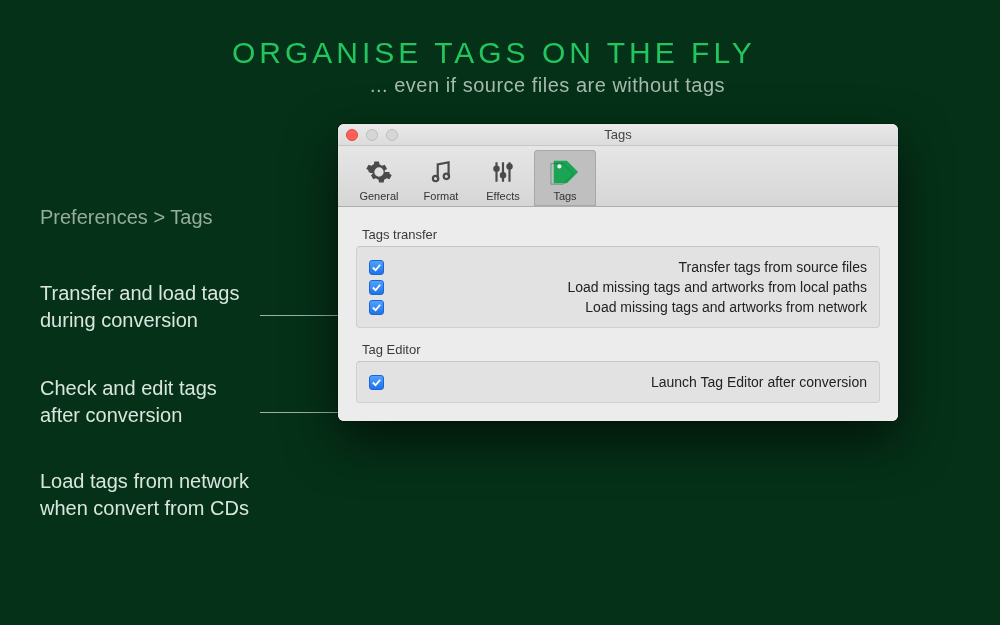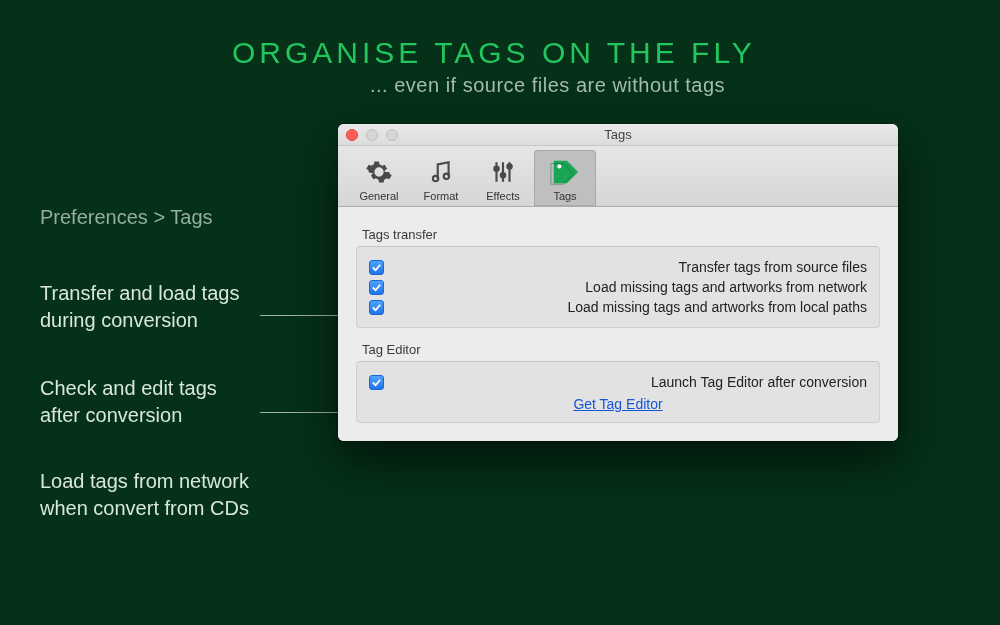--- a/index.html
+++ b/index.html
@@ -238,38 +238,37 @@
             </svg>
         </div>
         <span>Transfer tags from source files</span>
       </div>
       <div class="chk-row">
         <div class="chk">
           <svg width="11" height="11" viewBox="0 0 12 12">
               <path d="M2 6 L5 9 L10 3" stroke="#fff" stroke-width="2" fill="none"></path>
             </svg>
         </div>
+        <span>Load missing tags and artworks from local paths</span>
+      </div>
+      <div class="chk-row">
+        <div class="chk">
+          <svg width="11" height="11" viewBox="0 0 12 12">
+              <path d="M2 6 L5 9 L10 3" stroke="#fff" stroke-width="2" fill="none"></path>
+            </svg>
+        </div>
         <span>Load missing tags and artworks from network</span>
-      </div>
-      <div class="chk-row">
-        <div class="chk">
-          <svg width="11" height="11" viewBox="0 0 12 12">
-              <path d="M2 6 L5 9 L10 3" stroke="#fff" stroke-width="2" fill="none"></path>
-            </svg>
-        </div>
-        <span>Load missing tags and artworks from local paths</span>
       </div>
     </div>
 
     <div class="section-head" style="margin-top:14px">Tag Editor</div>
     <div class="section-box">
       <div class="chk-row">
         <div class="chk">
           <svg width="11" height="11" viewBox="0 0 12 12">
               <path d="M2 6 L5 9 L10 3" stroke="#fff" stroke-width="2" fill="none"></path>
             </svg>
         </div>
         <span>Launch Tag Editor after conversion</span>
       </div>
-      <a class="editor-link">Get Tag Editor</a>
     </div>
   </div>
 </div>
 
 </body></html>

